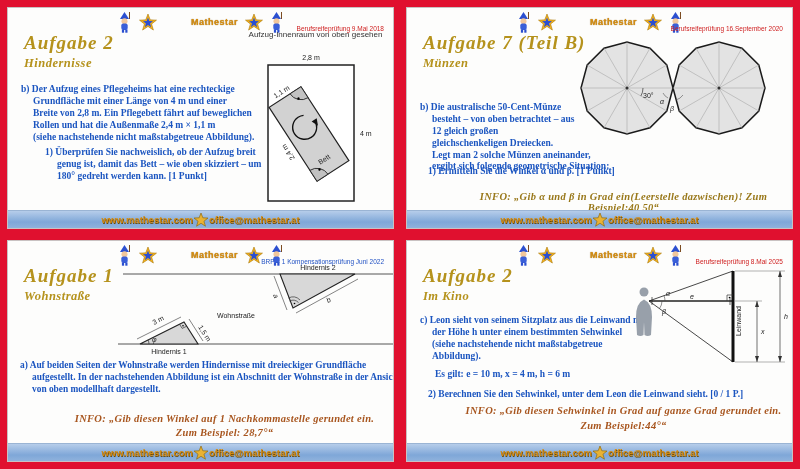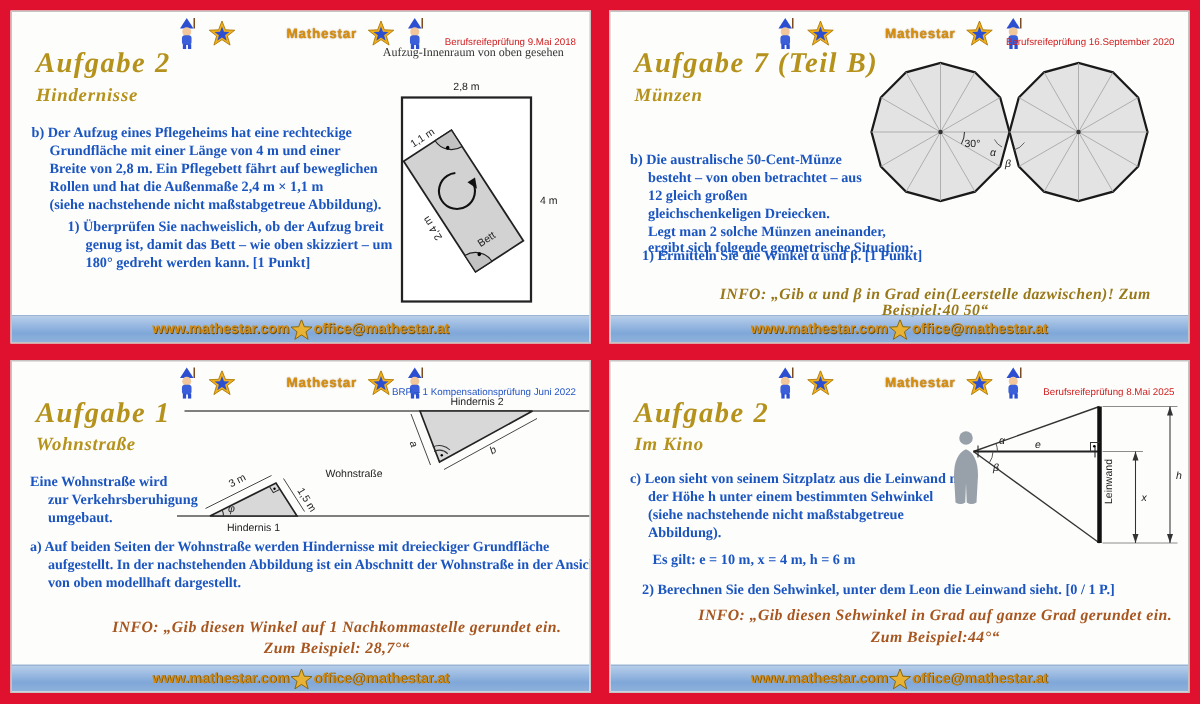--- a/index.html
+++ b/index.html
@@ -18,21 +18,21 @@
   #card3 .exam-date{color:#2353c4;}
   .title{position:absolute;left:16px;top:24px;margin:0;font-size:19px;font-weight:bold;
          font-style:italic;color:#b5921c;letter-spacing:1px;}
   .subtitle{position:absolute;left:16px;top:48px;margin:0;font-size:12.5px;font-weight:bold;
             font-style:italic;color:#b5921c;letter-spacing:.5px;}
   .body-text{position:absolute;color:#1b55c0;font-weight:bold;font-size:9.5px;line-height:1.25;
              white-space:pre-line;padding-left:12px;text-indent:-12px;}
   .info{position:absolute;left:0;right:0;text-align:center;font-weight:bold;font-style:italic;
         font-size:10.5px;color:#a8561f;letter-spacing:.3px;padding-left:48px;}
   .info.gold{color:#99781a;}
-  .caption{position:absolute;font-family:Liberation Serif, serif;font-size:8px;color:#333;}
+  .caption{position:absolute;font-family:Liberation Sans, sans-serif;font-size:8px;color:#333;}
   .footer{position:absolute;left:0;right:0;bottom:0;height:17px;
           background:linear-gradient(#b6cdea,#7fa7d8 65%,#8fb2dc);
           border-top:1px solid #9ab4d4;display:flex;align-items:center;justify-content:center;}
   .f-link{font-family:"Liberation Sans",sans-serif;font-weight:bold;font-size:9.5px;
           color:#d28a12;text-shadow:.5px .5px 0 #6b4a08;cursor:pointer;}
   .dsvg{position:absolute;}
   .dlabel{font-family:"Liberation Sans",sans-serif;font-size:7px;fill:#222;}
   .dlabel.it{font-style:italic;}
   .hidden-defs{position:absolute;width:0;height:0;overflow:hidden;}
 </style>
@@ -231,23 +231,20 @@
     <circle cx="175" cy="64.8" r="0.8" fill="#000"></circle>
     <path d="M 141,83 A 9,9 0 0 0 140,78.9" fill="none" stroke="#333" stroke-width="0.7"></path>
     <text class="dlabel it" x="144" y="80.5" font-size="7">φ</text>
     <line x1="129" y1="78" x2="173" y2="56" stroke="#333" stroke-width="0.6"></line>
     <line x1="181" y1="58" x2="195" y2="80" stroke="#333" stroke-width="0.6"></line>
     <text class="dlabel" x="146" y="64" font-size="6.5" transform="rotate(-27 146 64)">3 m</text>
     <text class="dlabel" x="190" y="66" font-size="6" transform="rotate(58 190 66)">1,5 m</text>
     <text class="dlabel" x="161" y="93" text-anchor="middle">Hindernis 1</text>
   </svg>
 
-  <div class="body-text" style="left:12px;top:76px;width:145px;">Eine Wohnstraße wird
-zur Verkehrsberuhigung
-umgebaut.</div>
   <div class="body-text" style="left:12px;top:119px;width:372px;font-size:9.4px;font-family:Liberation Serif, serif;">a) Auf beiden Seiten der Wohnstraße werden Hindernisse mit dreieckiger Grundfläche
 aufgestellt. In der nachstehenden Abbildung ist ein Abschnitt der Wohnstraße in der Ansicht
 von oben modellhaft dargestellt.</div>
   <div class="info" style="top:172px;">INFO: „Gib diesen Winkel auf 1 Nachkommastelle gerundet ein.</div>
   <div class="info" style="top:186px;">Zum Beispiel: 28,7°“</div>
 
   <div class="footer">
     <span class="f-link">www.mathestar.com</span>
     <svg width="16" height="14">
         <use href="#sym-star-sm"></use>

